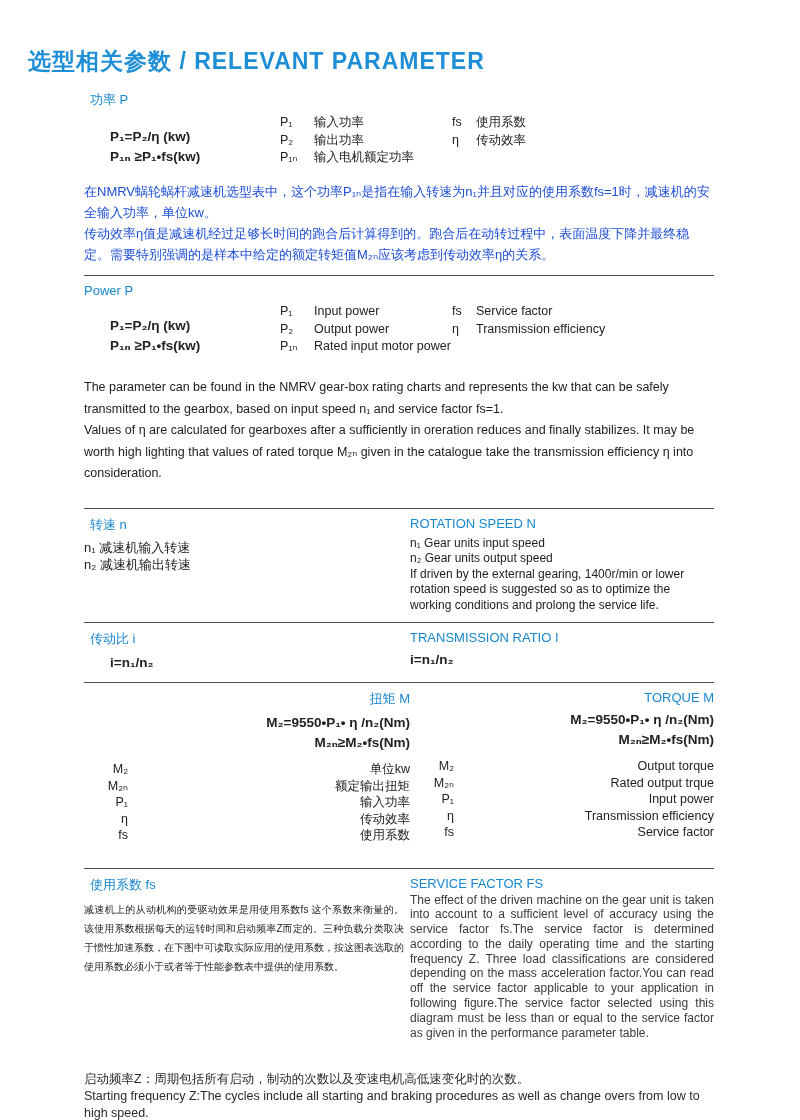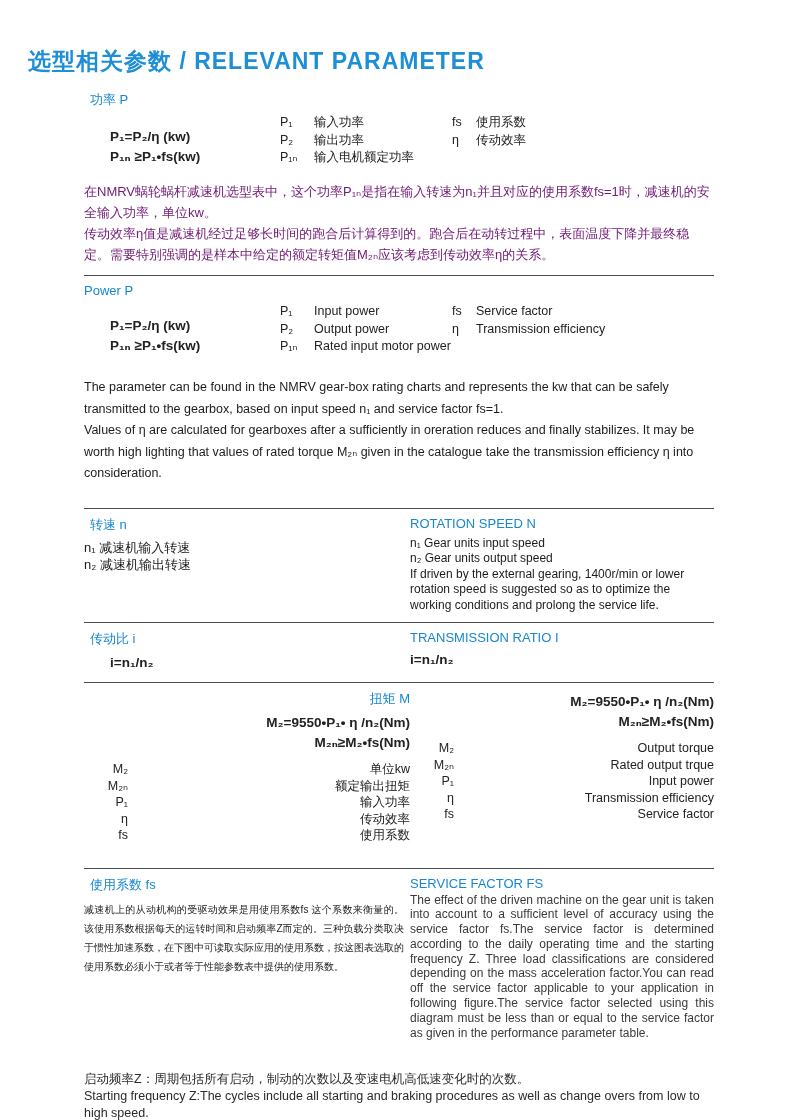--- a/index.html
+++ b/index.html
@@ -15,21 +15,21 @@
   .pow-row{display:flex;align-items:flex-start;}
   .pow-formulas{width:170px;padding-left:26px;padding-top:13px;font-weight:bold;font-size:14px;line-height:20px;white-space:nowrap;}
   .pow-defs{font-size:12.5px;line-height:17.5px;}
   .pow-defs.c2{width:172px;}
   .pow-defs.c3{flex:1;}
   .def-row{display:flex;}
   .def-sym{width:34px;flex:none;}
   .def-sym.narrow{width:24px;}
   .def-label{flex:1;}
 
-  .para-cn{font-size:13px;line-height:21px;margin:14px 0 10px 0;white-space:pre-line;color:#701a75;}
+  .para-cn{font-size:13px;line-height:21px;margin:14px 0 10px 0;white-space:pre-line;color:#1d4ed8;}
   .para-en{font-size:12.5px;line-height:21.5px;margin:21px 0 14px 0;white-space:pre-line;color:#1c1c1c;}
 
   
   .two-col{display:flex;align-items:flex-start;}
   .col-l{width:326px;flex:none;}
   .col-r{flex:1;}
   .sec-pad{padding:7px 0 9px 0;}
 
   .cn-lines{font-size:13px;line-height:17.5px;color:#1c1c1c;}
   .en-lines{font-size:12px;line-height:15.5px;color:#1c1c1c;}
@@ -186,20 +186,21 @@
             <span class="def-sym">η</span>
             <span class="def-label">传动效率</span>
           </div>
           <div class="def-row">
             <span class="def-sym">fs</span>
             <span class="def-label">使用系数</span>
           </div>
         </div>
       </div>
       <div class="col-r">
+        <div class="sec-heading">TORQUE M</div>
         <div class="torque-formulas">
           <div class="formula">M₂=9550•P₁• η /n₂(Nm)</div>
           <div class="formula">M₂ₙ≥M₂•fs(Nm)</div>
         </div>
         <div class="torque-defs">
           <div class="def-row">
             <span class="def-sym">M₂</span>
             <span class="def-label">Output torque</span>
           </div>
           <div class="def-row">

